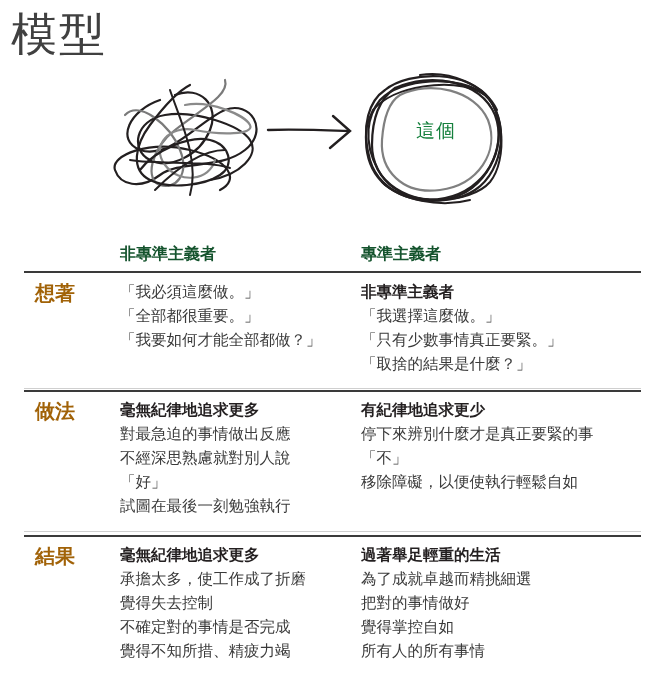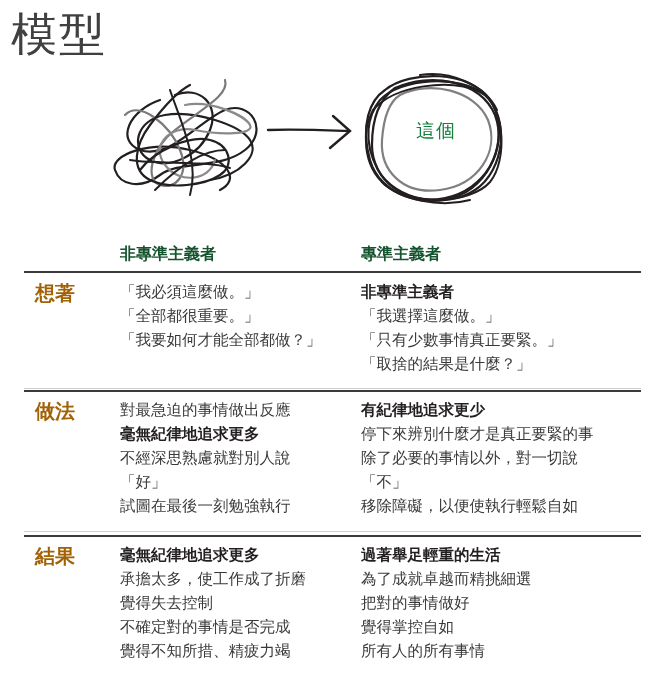--- a/index.html
+++ b/index.html
@@ -83,30 +83,29 @@
     <div class="line">「取捨的結果是什麼？」</div>
   </div>
 </div>
 
 <div class="rule thin" style="top:388px"></div>
 <div class="rule" style="top:390px"></div>
 
 <div class="section" style="top:398px">
   <div class="row-label">做法</div>
   <div class="col left">
+    <div class="line head">毫無紀律地追求更多</div>
     <div class="line">對最急迫的事情做出反應</div>
-    <div class="line head">毫無紀律地追求更多</div>
     <div class="line">不經深思熟慮就對別人說</div>
     <div class="line">「好」</div>
     <div class="line">試圖在最後一刻勉強執行</div>
   </div>
   <div class="col right">
     <div class="line head">有紀律地追求更少</div>
     <div class="line">停下來辨別什麼才是真正要緊的事</div>
-    <div class="line">除了必要的事情以外，對一切說</div>
     <div class="line">「不」</div>
     <div class="line">移除障礙，以便使執行輕鬆自如</div>
   </div>
 </div>
 
 <div class="rule thin" style="top:531px"></div>
 <div class="rule" style="top:535px"></div>
 
 <div class="section" style="top:543px">
   <div class="row-label">結果</div>

